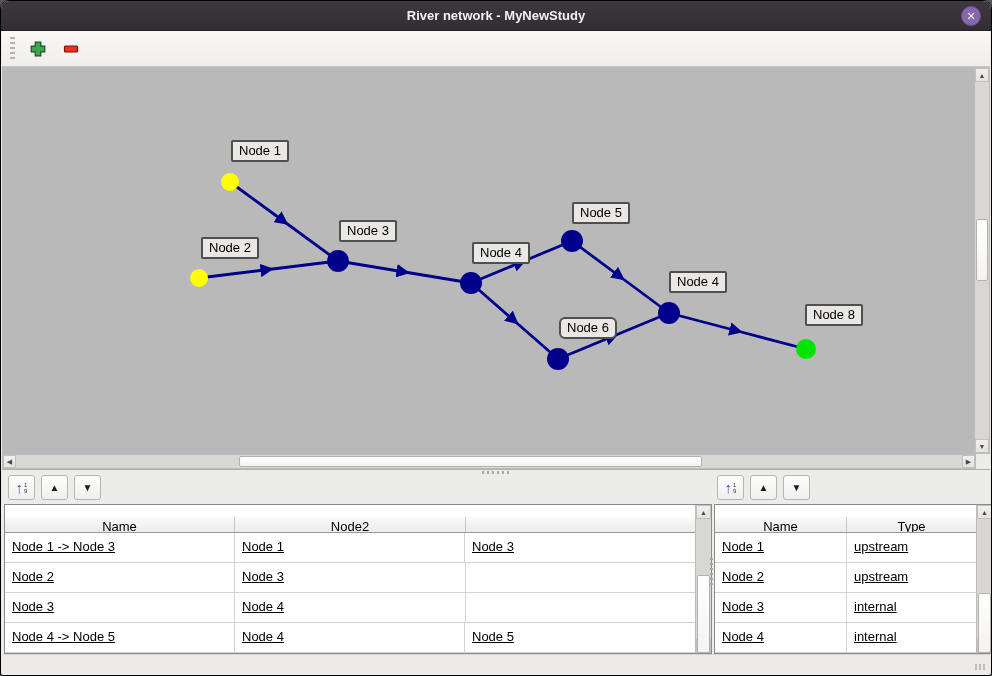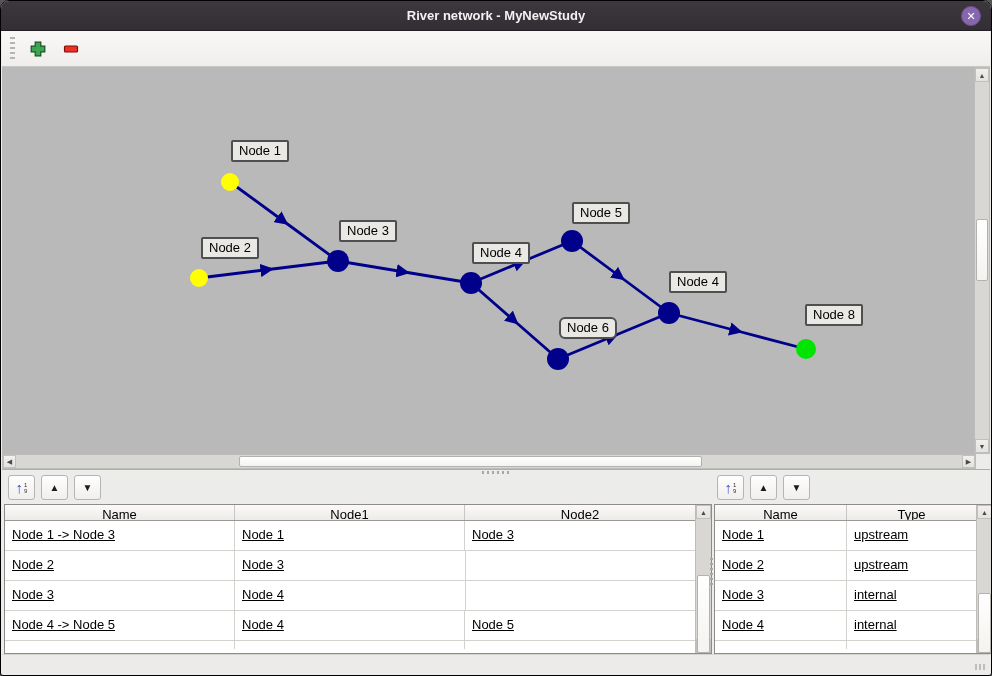--- a/index.html
+++ b/index.html
@@ -92,21 +92,21 @@
   .sort-arrow { color:#3d55c4; font-size:15px; font-weight:bold; line-height:1; }
   .sort-digits { display:flex; flex-direction:column; font-size:6px; color:#333; line-height:1; margin-left:1px; }
   
   .table {
     position:absolute; top:30px; background:#fff;
     border:1px solid #8e8c89; display:flex; flex-direction:row;
   }
   .table-left { left:2px; width:708px; height:150px; }
   .table-right { left:712px; width:279px; height:150px; }
   .tgrid { flex:1 1 auto; display:flex; flex-direction:column; overflow:hidden; }
-  .thead { display:flex; height:16px; flex:0 0 auto; background:linear-gradient(#fbfaf9,#edebe8); border-bottom:1px solid #9b9996; }
+  .thead { display:flex; height:16px; flex:0 0 auto; background:linear-gradient(#fbfaf9,#edebe8); border-bottom:1px solid #9b9996;margin-top:12px; }
   .th {
     font-size:13px; color:#000; text-align:center; line-height:19px;
     border-right:1px solid #c8c6c3; overflow:hidden; white-space:nowrap; flex:0 0 auto;
   }
   .tr { display:flex; height:30px; flex:0 0 auto; border-bottom:1px solid #d4d2cf; background:#fff;text-decoration:underline; }
   .tr.partial { height:8px; border-bottom:none; }
   .td {
     font-size:13px; color:#000; line-height:28px; padding-left:7px;
     border-right:1px solid #d4d2cf; overflow:hidden; white-space:nowrap; flex:0 0 auto;
   }
@@ -246,21 +246,20 @@
       </div>
       <div class="btn">
         <span class="tri">▼</span>
       </div>
     </div>
 
     <div class="table table-left">
     <div class="tgrid">
           <div class="thead">
             <div class="th" style="width: 230px;">Name</div>
-            <div class="th" style="width: 230px;">Node1</div>
             <div class="th" style="width: 231px;">Node2</div>
           </div>
           <div class="tr">
             <div class="td" style="width: 230px;">Node 1 -&gt; Node 3</div>
             <div class="td" style="width: 230px;">Node 1</div>
             <div class="td" style="width: 231px;">Node 3</div>
           </div>
           <div class="tr">
             <div class="td" style="width: 230px;">Node 2</div>
             <div class="td" style="width: 231px;">Node 3</div>

